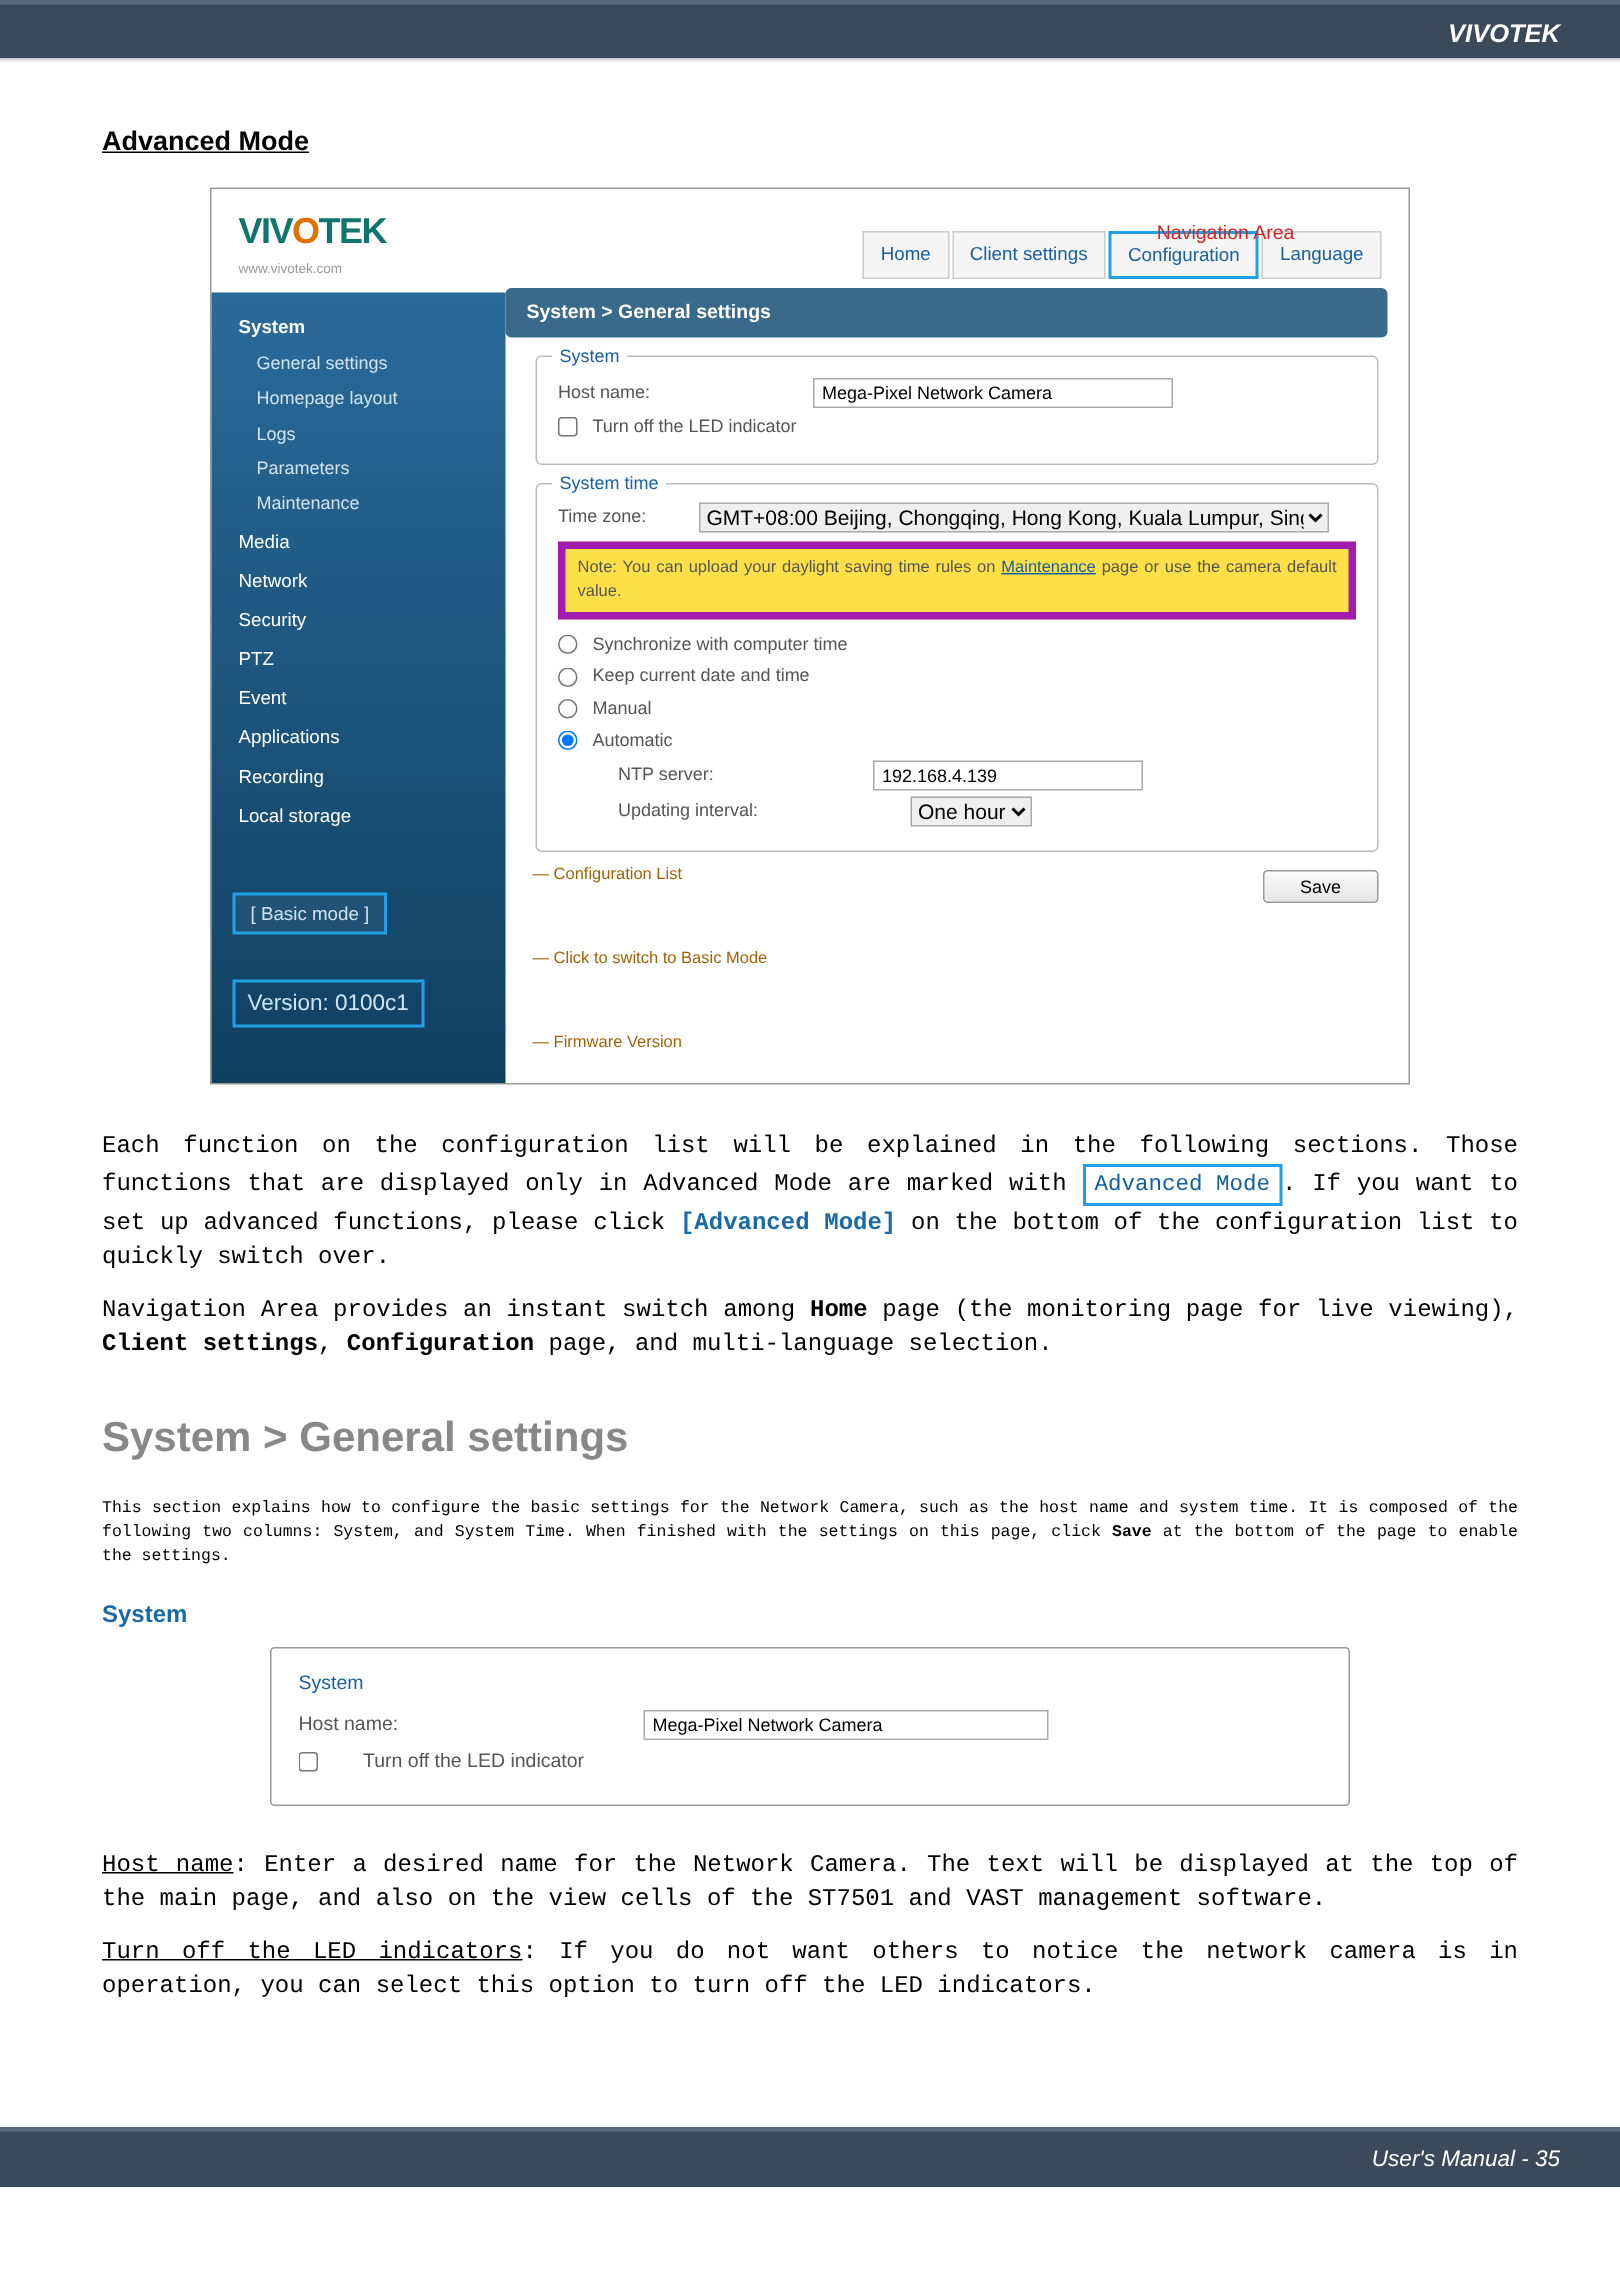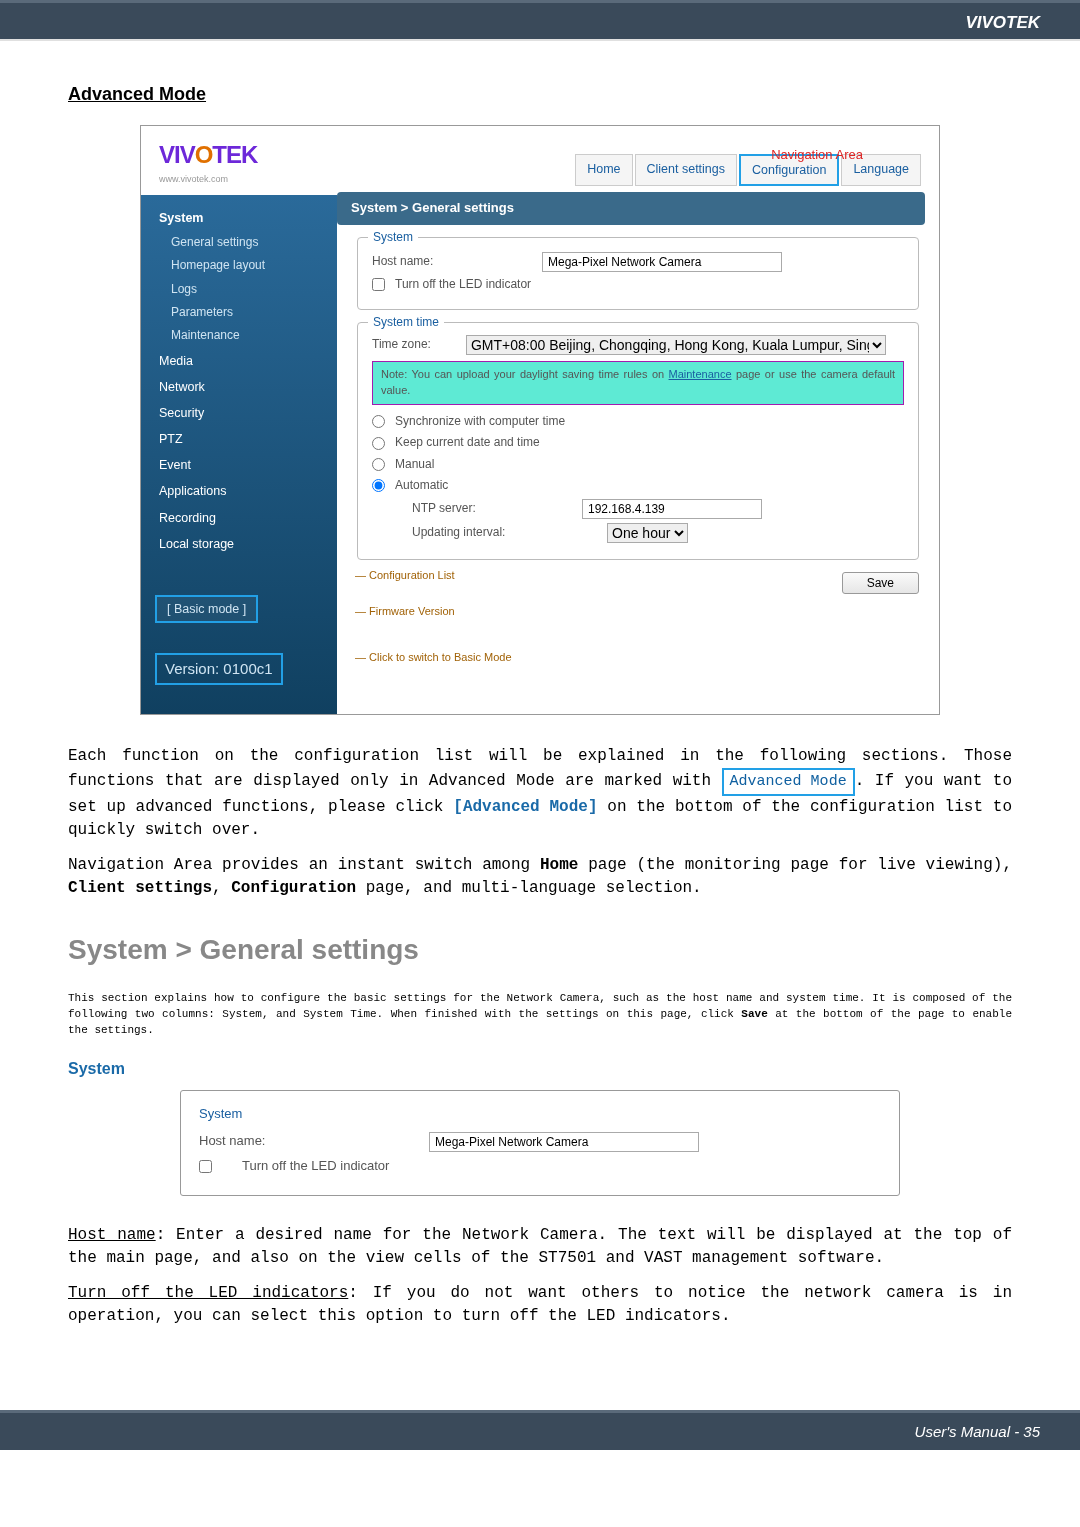--- a/index.html
+++ b/index.html
@@ -51,21 +51,21 @@
     display: flex;
     justify-content: space-between;
     align-items: flex-end;
   }
   .scr-logo {
     font-weight: bold;
     font-size: 24px;
     color: #1a5fa0;
     letter-spacing: -1px;
   }
-  .scr-logo .v { color: #6d28d9; }
+  .scr-logo .v { color: #0f766e; }
   .scr-logo .eye { color: #e07000; }
   .scr-nav { display: flex; gap: 2px; }
   .scr-nav a {
     padding: 5px 11px;
     font-size: 12.5px;
     border: 1px solid #ccc;
     background: #f5f5f5;
     color: #1a5fa0;
     text-decoration: none;
   }
@@ -135,22 +135,22 @@
   .fieldset input[type=text] {
     border: 1px solid #aaa;
     padding: 2px 5px;
     width: 240px;
     font-size: 12px;
   }
   .fieldset select { font-size: 14px; border: 1px solid #aaa; margin-left: 25px; }
   .fieldset .tz-row { margin: 2px 0 6px; }
   .fieldset .tz-row select { width: 420px; }
   .fieldset .note {
-    background: #5eead4;
-    border: 1px solid #a21caf;
+    background: #fde047;
+    border: 5px solid #a21caf;
     padding: 5px 8px;
     font-size: 11px;
     color: #555;
     margin-bottom: 8px;
   }
   .fieldset .note a { color: #1a5fa0; text-decoration: underline; }
   .scr-main .save-btn {
     border: 1px solid #999;
     background: linear-gradient(#fafafa,#e6e6e6);
     padding: 3px 24px;
@@ -311,25 +311,25 @@
             <label class="lbl">Updating interval:</label>
             <select><option>One hour</option></select>
           </div>
         </div>
 
         <div style="position:relative; height:26px">
           <span class="annot" style="position:absolute; left:-2px; top:-4px">— <span>Configuration List</span></span>
           <button class="save-btn">Save</button>
         </div>
 
+        <div style="position:relative; height:50px; margin-top:26px">
+          <span class="annot" style="position:absolute; left:-2px; top:0">— <span>Click to switch to Basic Mode</span></span>
+        </div>
         <div style="position:relative; height:20px; margin-top:6px">
           <span class="annot" style="position:absolute; left:-2px; top:0">— <span>Firmware Version</span></span>
-        </div>
-        <div style="position:relative; height:50px; margin-top:26px">
-          <span class="annot" style="position:absolute; left:-2px; top:0">— <span>Click to switch to Basic Mode</span></span>
         </div>
       </div>
     </div>
   </div>
 
   <p class="para">
     <span>Each function on the configuration list will be explained in the following sections. Those functions that are displayed only in Advanced Mode are marked with </span><span class="badge">Advanced Mode</span><span>. If you want to set up advanced functions, please click </span><span class="link-text">[Advanced Mode]</span><span> on the bottom of the configuration list to quickly switch over.</span>
   </p>
 
   <p class="para">

